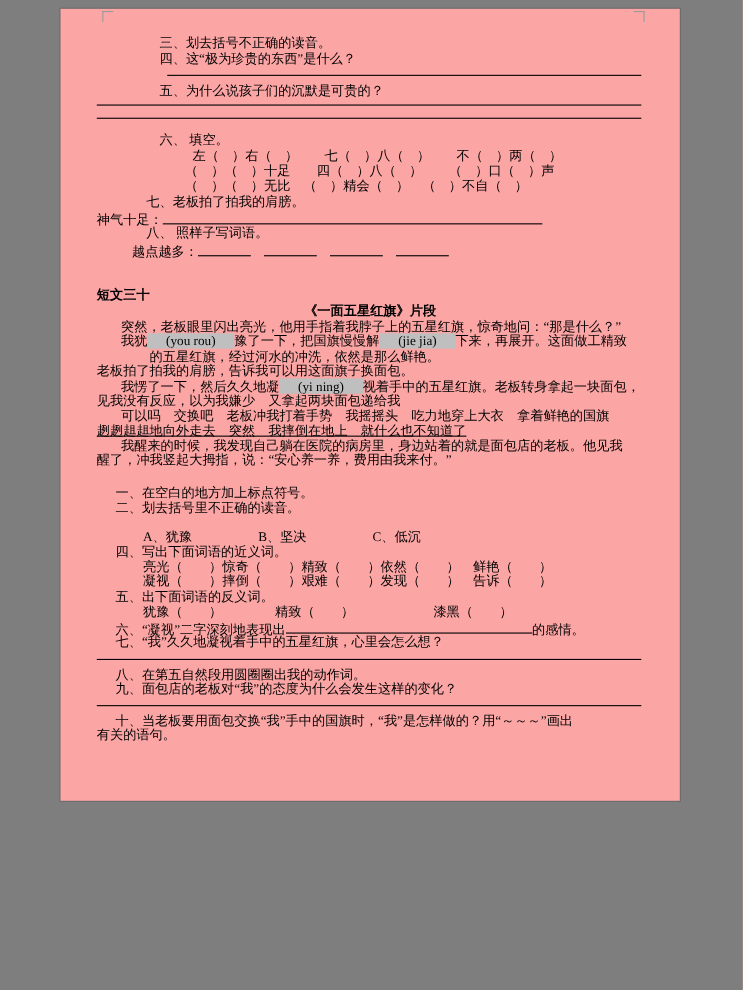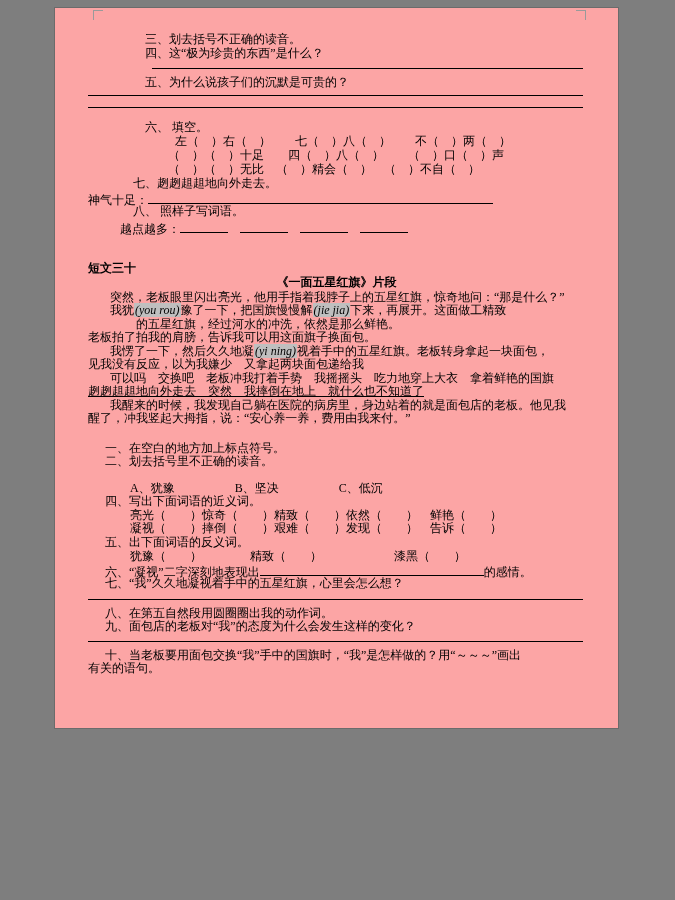--- a/index.html
+++ b/index.html
@@ -13,21 +13,21 @@
     position:absolute;left:55px;top:8px;width:563px;height:720px;
     background:#fca5a5;box-shadow:0 0 0 1px rgba(0,0,0,0.15);
   }
   .text-layer{position:absolute;inset:0;}
   .line{
     position:absolute;white-space:pre;color:#000;
     font-size:12px;line-height:13px;letter-spacing:0;
   }
   .line.bold{font-weight:bold;}
   .line.center{left:0;width:100%;text-align:center;}
-  .hl{background:#bfbfbf;font-style:italic;padding:0 1px;}
+  .hl{background:#bfbfbf;padding:0 17px;}
   .blank{display:inline-block;height:12px;border-bottom:1px solid #000;}
   .rule{position:absolute;height:0;border-top:1px solid #000;}
   .crop{position:absolute;width:9px;height:9px;}
   .crop.left{border-left:1px solid #9a9a9a;border-top:1px solid #9a9a9a;}
   .crop.right{border-right:1px solid #9a9a9a;border-top:1px solid #9a9a9a;}
 </style>
 </head>
 <body>
 
 <div class="workspace">
@@ -38,21 +38,21 @@
         <div class="line" style="top: 25px; left: 90px;"><span>三、划去括号不正确的读音。</span></div>
         <div class="line" style="top: 39px; left: 90px;"><span>四、这“极为珍贵的东西”是什么？</span></div>
         <div class="rule" style="top: 60px; left: 97px; width: 431px;"></div>
         <div class="line" style="top: 68px; left: 90px;"><span>五、为什么说孩子们的沉默是可贵的？</span></div>
         <div class="rule" style="top: 87px; left: 33px; width: 495px;"></div>
         <div class="rule" style="top: 99px; left: 33px; width: 495px;"></div>
         <div class="line" style="top: 113px; left: 90px;"><span>六、 填空。</span></div>
         <div class="line" style="top: 127px; left: 120px;"><span>左（　）右（　）　　七（　）八（　）　　不（　）两（　）</span></div>
         <div class="line" style="top: 141px; left: 113px;"><span>（　）（　）十足　　四（　）八（　）　　（　）口（　）声</span></div>
         <div class="line" style="top: 155px; left: 113px;"><span>（　）（　）无比　（　）精会（　）　（　）不自（　）</span></div>
-        <div class="line" style="top: 169px; left: 78px;"><span>七、趔趔趄趄地向外走去。</span></div>
+        <div class="line" style="top: 169px; left: 78px;"><span>七、老板拍了拍我的肩膀。</span></div>
         <div class="line" style="top: 183px; left: 33px;"><span>神气十足：</span><span class="blank" style="width: 345px;"></span></div>
         <div class="line" style="top: 197px; left: 78px;"><span>八、 照样子写词语。</span></div>
         <div class="line" style="top: 212px; left: 65px;"><span>越点越多：</span><span class="blank" style="width: 48px;"></span><span>　</span><span class="blank" style="width: 48px;"></span><span>　</span><span class="blank" style="width: 48px;"></span><span>　</span><span class="blank" style="width: 48px;"></span></div>
         <div class="line bold" style="top: 254px; left: 33px;"><span>短文三十</span></div>
         <div class="line bold center" style="top: 268px;"><span>《一面五星红旗》片段</span></div>
         <div class="line" style="top: 283px; left: 55px;"><span>突然，老板眼里闪出亮光，他用手指着我脖子上的五星红旗，惊奇地问：“那是什么？”</span></div>
         <div class="line" style="top: 296px; left: 55px;"><span>我犹</span><span class="hl">(you rou)</span><span>豫了一下，把国旗慢慢解</span><span class="hl">(jie jia)</span><span>下来，再展开。这面做工精致</span></div>
         <div class="line" style="top: 310px; left: 33px; padding-left: 48px;"><span>的五星红旗，经过河水的冲洗，依然是那么鲜艳。</span></div>
         <div class="line" style="top: 323px; left: 33px;"><span>老板拍了拍我的肩膀，告诉我可以用这面旗子换面包。</span></div>
         <div class="line" style="top: 337px; left: 55px;"><span>我愣了一下，然后久久地凝</span><span class="hl">(yi ning)</span><span>视着手中的五星红旗。老板转身拿起一块面包，</span></div>

